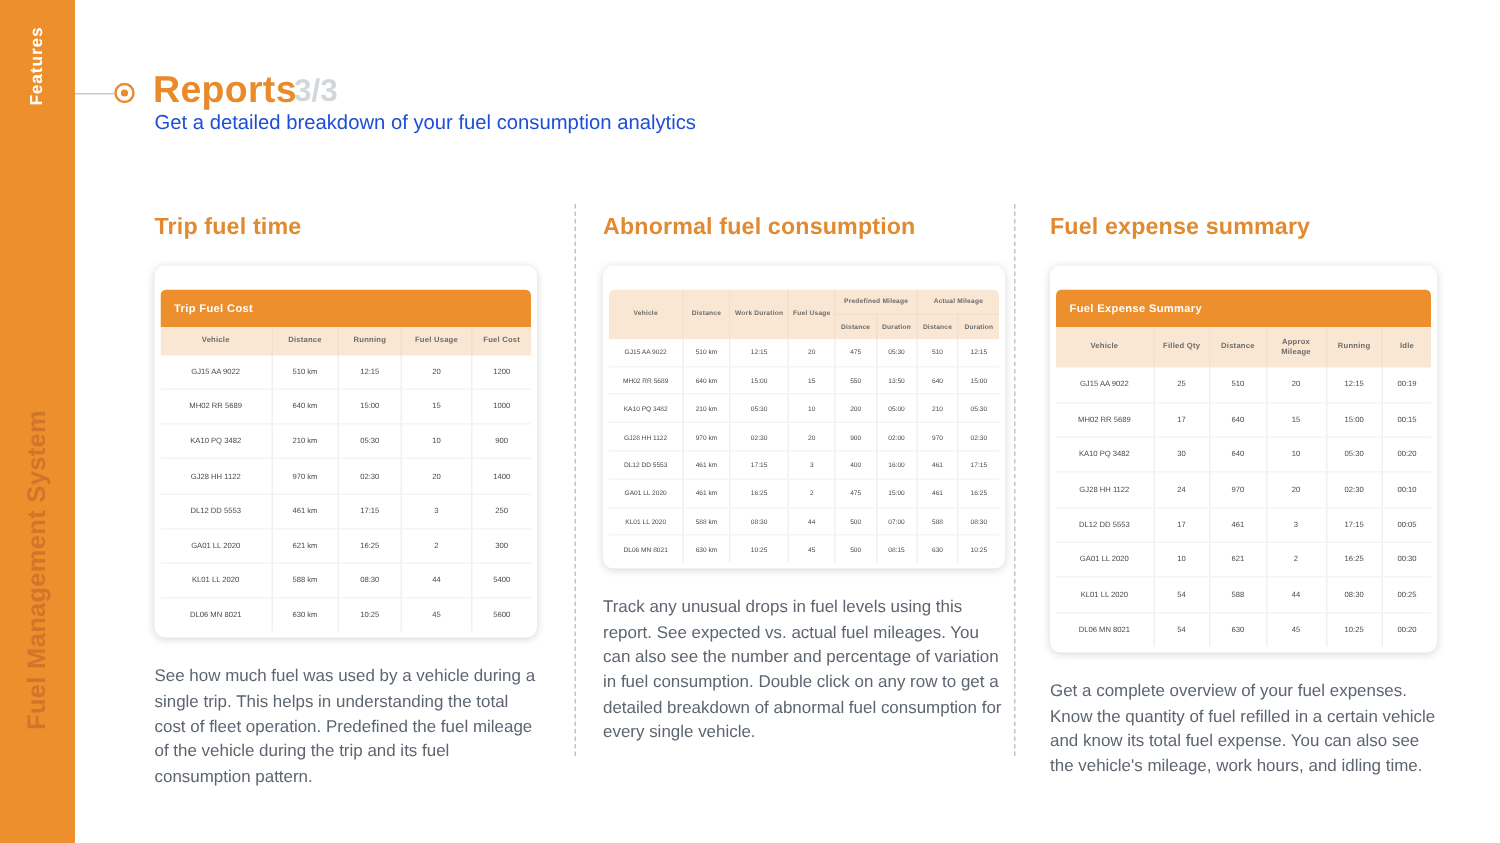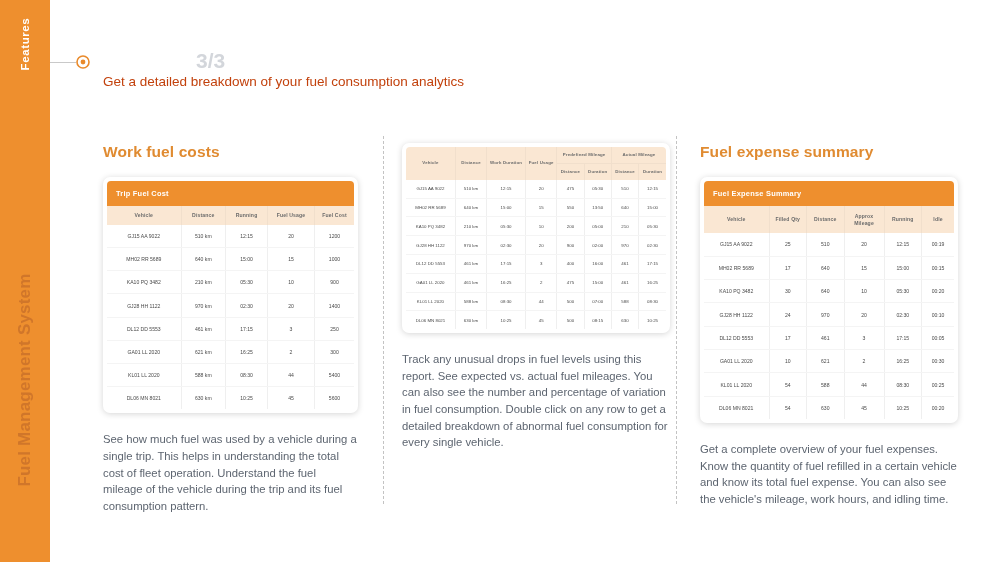--- a/index.html
+++ b/index.html
@@ -42,21 +42,21 @@
   .hdr-title {
     position: absolute; left: 102px; top: 46px;
     font-size: 25px; font-weight: bold; color: #E98A2B; letter-spacing: .2px;
   }
   .hdr-count {
     position: absolute; left: 196px; top: 49px;
     font-size: 21px; font-weight: bold; color: #D3D6DB;
   }
   .hdr-sub {
     position: absolute; left: 103px; top: 74px;
-    font-size: 13.5px; color: #c2410c;
+    font-size: 13.5px; color: #1d4ed8;
   }
 
   
   .col { position: absolute; top: 143px; }
   .col-a { left: 103px; width: 255px; }
   .col-b { left: 402px; width: 268px; }
   .col-c { left: 700px; width: 258px; }
 
   .col-title {
     font-size: 15.5px; font-weight: bold; color: #E08B31; letter-spacing: .1px;
@@ -71,21 +71,21 @@
   .div-2 { left: 676px; }
 
   
   .card {
     background: #ffffff;
     border-radius: 7px;
     box-shadow: 0 1px 6px rgba(0,0,0,.17);
     overflow: hidden;
     padding: 4px;
   }
-  .card-inner { border-radius: 4px; overflow: hidden; }
+  .card-inner { border-radius: 4px; overflow: hidden; margin-top: 12px; }
   .card-title {
     background: #EE8F2E; color: #ffffff;
     font-size: 7.2px; font-weight: bold; letter-spacing: .25px;
     padding: 7px 0 7px 8px;
   }
   table { width: 100%; border-collapse: collapse; table-layout: fixed; }
   thead th {
     background: #FAE7D3; color: #6B6B6B;
     font-size: 4.4px; font-weight: bold; letter-spacing: .15px;
     padding: 5px 1px; text-align: center; vertical-align: middle;
@@ -132,28 +132,29 @@
   <div class="rail">
     <div class="rail-features">Features</div>
     <div class="rail-system">Fuel Management System</div>
   </div>
 
   <div class="hdr-line"></div>
   <svg class="hdr-target" viewBox="0 0 14 14">
     <circle cx="7" cy="7" r="6" fill="none" stroke="#E98A2B" stroke-width="1.6"></circle>
     <circle cx="7" cy="7" r="2.4" fill="#E98A2B"></circle>
   </svg>
+  <div class="hdr-title">Reports</div>
   <div class="hdr-count">3/3</div>
   <div class="hdr-sub">Get a detailed breakdown of your fuel consumption analytics</div>
 
   <div class="divider div-1"></div>
   <div class="divider div-2"></div>
 
   <div class="col col-a">
-    <div class="col-title">Work fuel costs</div>
+    <div class="col-title">Trip fuel time</div>
     <div class="card card-a">
       <div class="card-inner">
         <div class="card-title">Trip Fuel Cost</div>
         <table>
           <thead>
               <tr id="thA">
                 <th style="width: 30%;">Vehicle</th>
                 <th style="width: 18%;">Distance</th>
                 <th style="width: 17%;">Running</th>
                 <th style="width: 19%;">Fuel Usage</th>
@@ -214,24 +215,25 @@
                 <td>DL06 MN 8021</td>
                 <td>630 km</td>
                 <td>10:25</td>
                 <td>45</td>
                 <td>5600</td>
               </tr>
             </tbody>
         </table>
       </div>
     </div>
-    <div class="para">See how much fuel was used by a vehicle during a single trip. This helps in understanding the total cost of fleet operation. Understand the fuel mileage of the vehicle during the trip and its fuel consumption pattern.</div>
+    <div class="para">See how much fuel was used by a vehicle during a single trip. This helps in understanding the total cost of fleet operation. Predefined the fuel mileage of the vehicle during the trip and its fuel consumption pattern.</div>
   </div>
 
   <div class="col col-b">
+    <div class="col-title">Abnormal fuel consumption</div>
     <div class="card card-b">
       <div class="card-inner">
         <table>
           <thead id="thB">
               <tr>
                 <th rowspan="2" style="width: 19%;">Vehicle</th>
                 <th rowspan="2" style="width: 12%;">Distance</th>
                 <th rowspan="2" style="width: 15%;">Work Duration</th>
                 <th rowspan="2" style="width: 12%;">Fuel Usage</th>
                 <th colspan="2" class="grp-top">Predefined Mileage</th>

